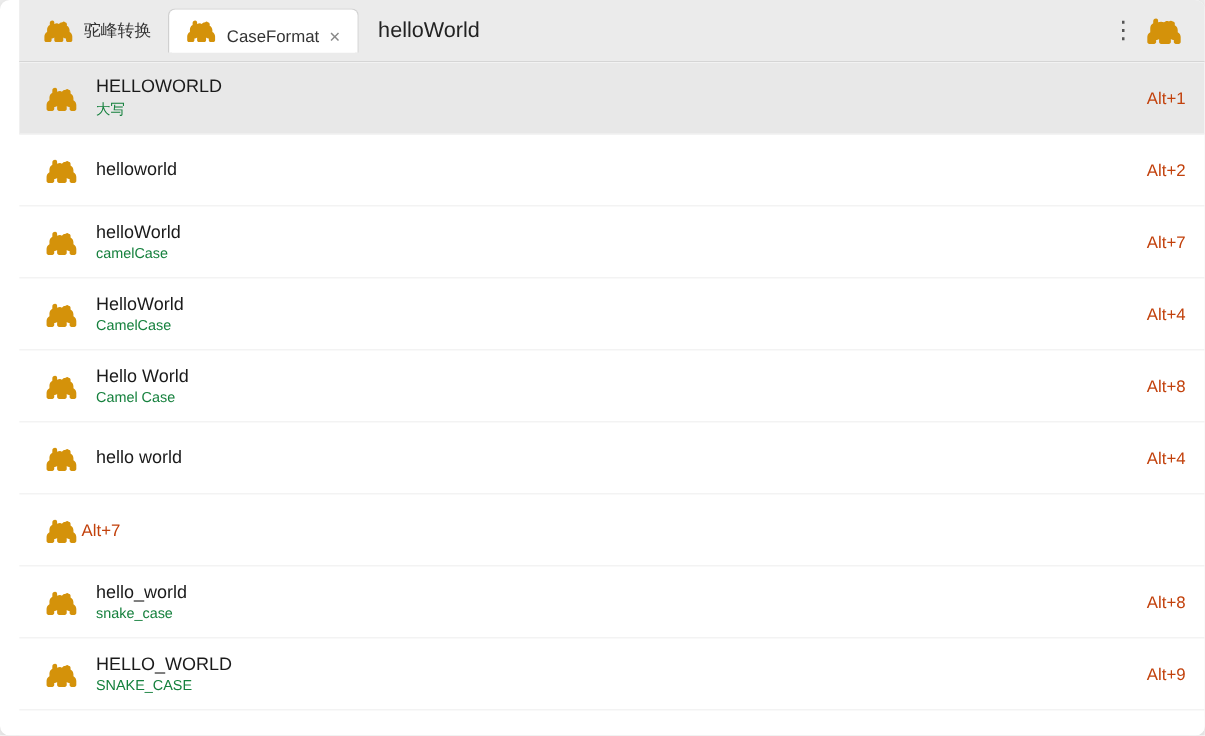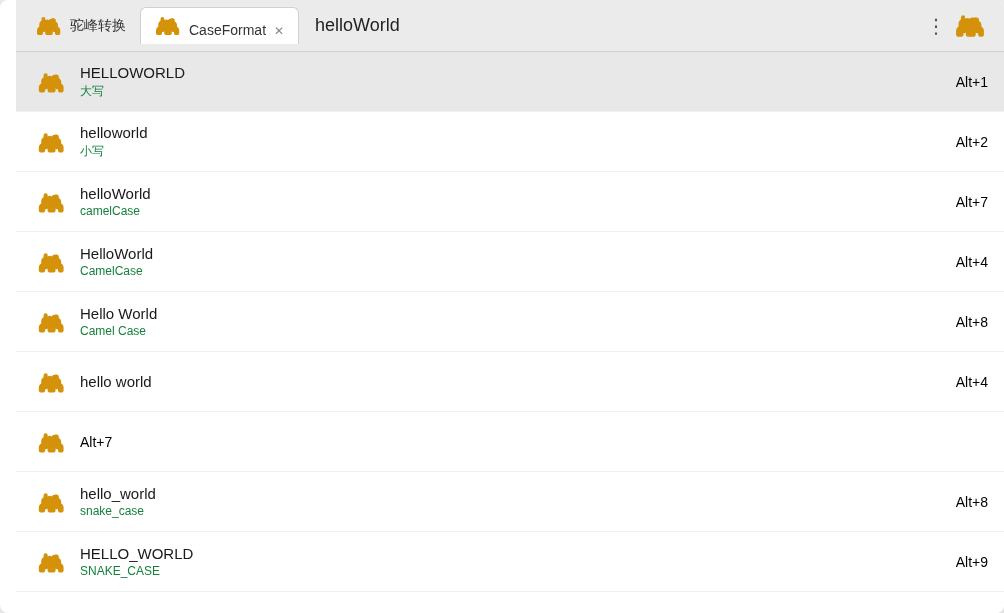--- a/index.html
+++ b/index.html
@@ -141,23 +141,22 @@
       font-weight: 400;
     }
 
     .item-secondary {
       font-size: 12px;
       color: #15803d;
     }
 
     .item-shortcut {
       font-size: 14px;
-      color: #000000;
+      color: #c2410c;
       white-space: nowrap;
-      margin-left: 12px;
     }
 
     
     .camel-svg {
       width: 30px;
       height: 24px;
     }
 
     
     .list-container::-webkit-scrollbar { width: 6px; }
@@ -215,21 +214,20 @@
       <div class="item-shortcut">Alt+1</div>
     </div>
       <div class="list-item">
       <div class="item-icon">
         <svg class="camel-svg" viewBox="0 0 36 30" fill="#d4920a">
           <path d="M6,28 C5,28 4,27 4,26 L4,22 C4,20 5,18 7,17 L7,14 C7,12 8,10 10,9 L10,7 C10,5 11,4 13,4 C14,4 15,5 15,6 L15,8 C17,7 19,7 20,8 C21,7 22,6 24,6 C25,5 26,5 27,6 C28,6 29,7 29,8 L29,10 C31,11 32,13 32,15 L32,17 C34,18 35,20 35,22 L35,26 C35,27 34,28 33,28 L30,28 C29,28 28,27 28,26 L28,24 C27,24 26,24 25,23 L25,26 C25,27 24,28 23,28 L17,28 C16,28 15,27 15,26 L15,23 C14,24 13,24 12,24 L12,26 C12,27 11,28 10,28 Z"></path>
         </svg>
       </div>
       <div class="item-text">
         <span class="item-primary">helloworld</span>
-        <span class="item-secondary">小写</span>
       </div>
       <div class="item-shortcut">Alt+2</div>
     </div>
       <div class="list-item">
       <div class="item-icon">
         <svg class="camel-svg" viewBox="0 0 36 30" fill="#d4920a">
           <path d="M6,28 C5,28 4,27 4,26 L4,22 C4,20 5,18 7,17 L7,14 C7,12 8,10 10,9 L10,7 C10,5 11,4 13,4 C14,4 15,5 15,6 L15,8 C17,7 19,7 20,8 C21,7 22,6 24,6 C25,5 26,5 27,6 C28,6 29,7 29,8 L29,10 C31,11 32,13 32,15 L32,17 C34,18 35,20 35,22 L35,26 C35,27 34,28 33,28 L30,28 C29,28 28,27 28,26 L28,24 C27,24 26,24 25,23 L25,26 C25,27 24,28 23,28 L17,28 C16,28 15,27 15,26 L15,23 C14,24 13,24 12,24 L12,26 C12,27 11,28 10,28 Z"></path>
         </svg>
       </div>
       <div class="item-text">

